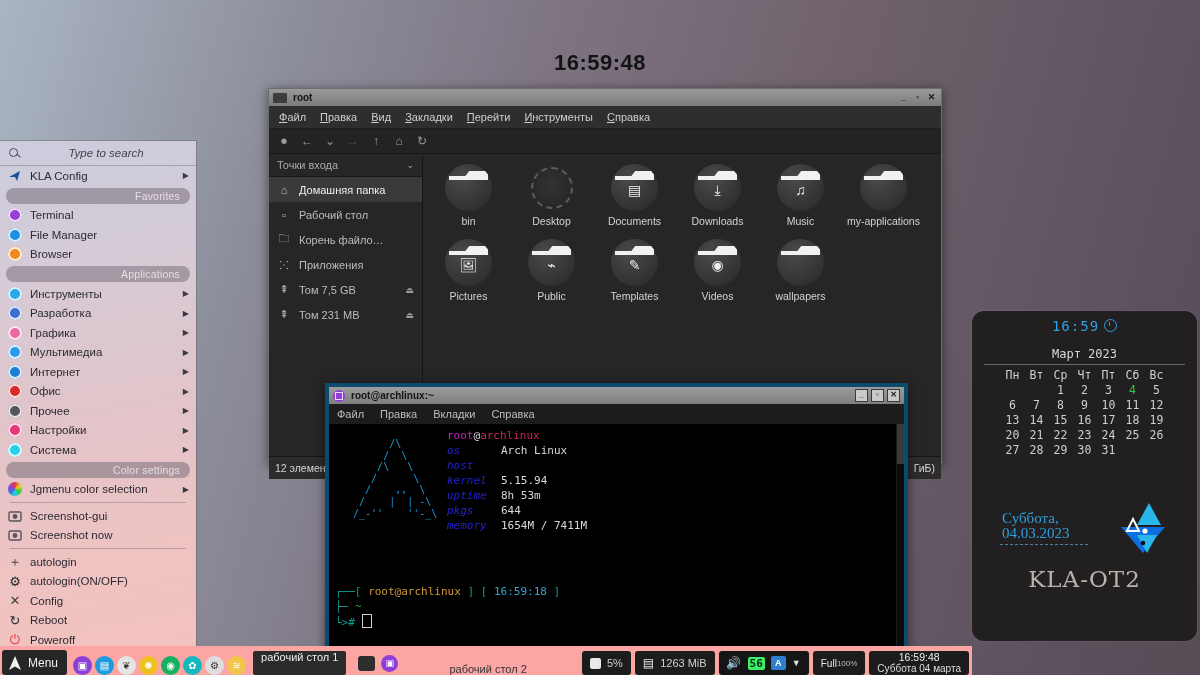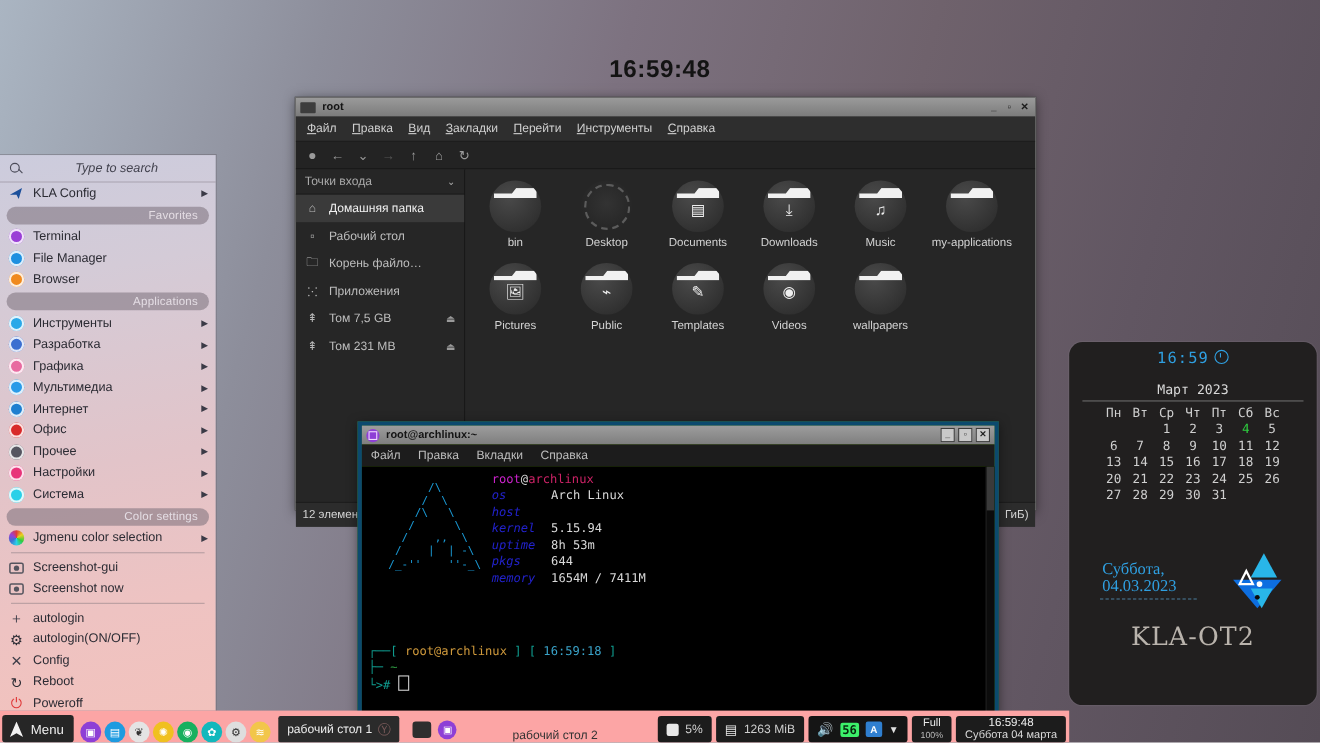--- a/index.html
+++ b/index.html
@@ -127,33 +127,33 @@
   #conky .logo{position:absolute;right:24px;top:190px;width:60px;height:60px;}
   
   #taskbar{position:absolute;left:0;bottom:0;width:972px;height:29px;background:#fca5a5;display:flex;align-items:flex-end;}
   .tb-menu{display:flex;align-items:center;gap:5px;height:25px;padding:0 9px 0 5px;margin-left:2px;
     background:#262626;border-radius:3px;color:#efefef;font-size:12px;}
   .tb-menu .peak{width:16px;height:14px;position:relative;}
   .launchers{display:flex;align-items:center;gap:3px;margin-left:6px;}
   .lic{width:19px;height:19px;border-radius:50%;display:flex;align-items:center;justify-content:center;
     font-size:10px;color:#fff;}
   .tasks{display:flex;align-items:center;gap:4px;margin-left:7px;}
-  .task{display:flex;align-items:center;gap:5px;height:24px;padding:0 8px;background:#2b2b2b;border-radius:2px;
-    color:#ededed;font-size:11px;}
+  .task{display:flex;align-items:center;gap:17px;height:24px;padding:0 8px;background:#2b2b2b;border-radius:2px;
+    color:#ededed;font-size:11px;flex-direction:column;}
   .taskicons{display:flex;align-items:center;gap:6px;margin-left:8px;}
   .desk2{flex:1;text-align:center;color:#343434;font-size:11px;}
   .tray{display:flex;align-items:center;gap:0;margin-right:3px;}
   .trayblk{display:flex;align-items:center;gap:6px;height:24px;padding:0 8px;background:#1c1c1c;border-radius:3px;
     margin-left:4px;color:#cfcfcf;font-size:11px;}
   .trayblk.dark{background:#151515;}
   .vol-badge{background:#3cf06a;color:#06260e;font-size:11px;padding:0 2px;border-radius:2px;font-weight:bold;
     font-family:"DejaVu Sans Mono","Liberation Mono",monospace;}
   .kb-badge{width:15px;height:14px;background:#2f7fd0;border-radius:2px;color:#fff;font-size:9px;
     display:flex;align-items:center;justify-content:center;font-weight:bold;}
-  .batt{display:flex;flex-direction:column;align-items:center;line-height:11px;}
+  .batt{display:flex;align-items:center;line-height:11px;}
   .batt .b1{font-size:10px;color:#e8e8e8;}
   .batt .b2{font-size:8px;color:#bdbdbd;}
   .clockblk{display:flex;flex-direction:column;align-items:center;line-height:12px;}
   .clockblk .c1{font-size:10.5px;color:#ededed;}
   .clockblk .c2{font-size:10px;color:#dcdcdc;}
 </style>
 </head>
 <body>
 
 <div id="desk-clock">16:59:48</div>

